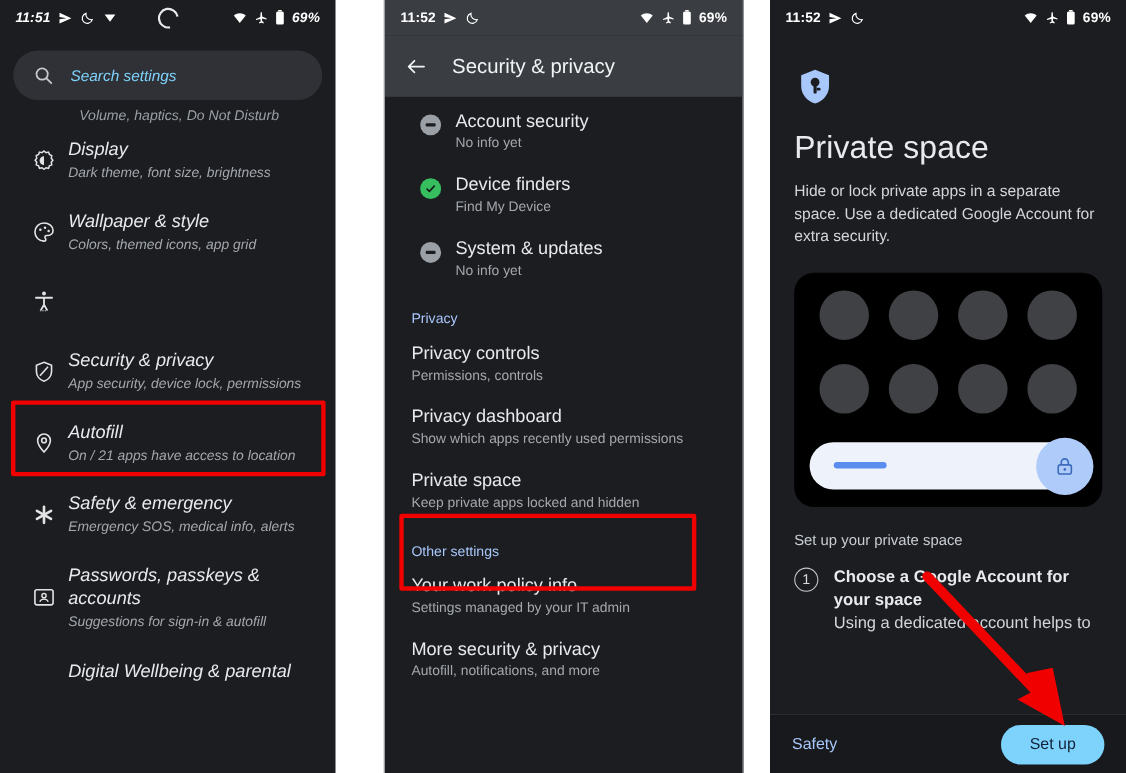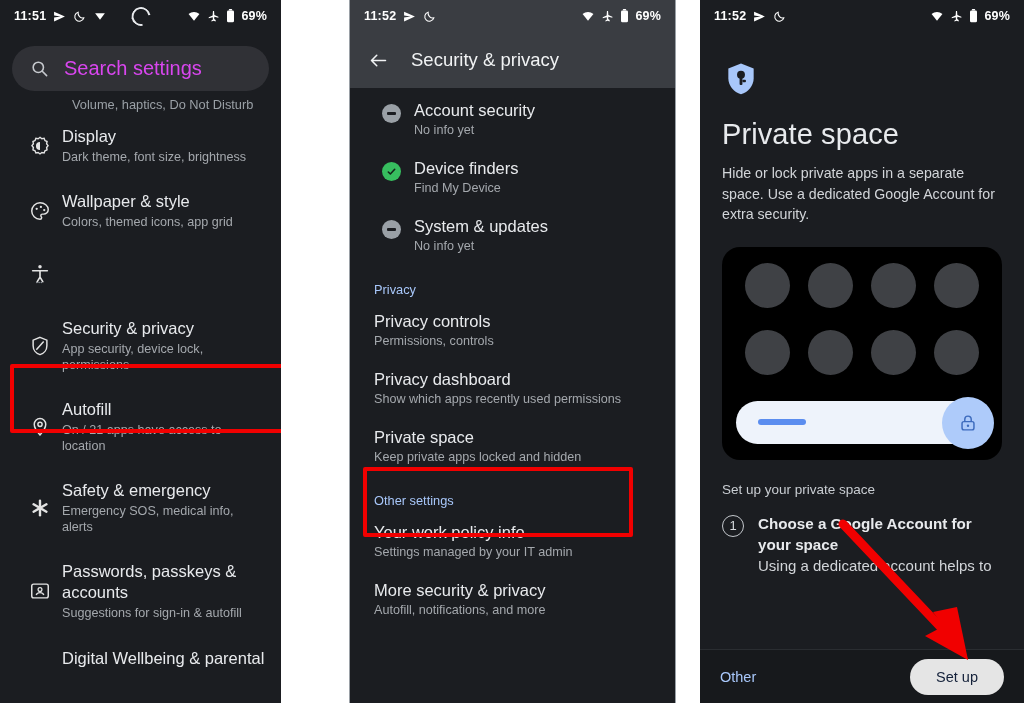--- a/index.html
+++ b/index.html
@@ -9,21 +9,21 @@
     font-family: "Liberation Sans", sans-serif;
     overflow: hidden;
   }
   .stage { position: relative; width: 1024px; height: 703px; background: #ffffff; }
 
   
   .panel {
     position: absolute; top: 0; height: 703px;
     background: #1b1d21; overflow: hidden;
   }
-  #panel-1 { left: 0;   width: 281px; }
+  #panel-1 { left: 0;   width: 305px; font-style: italic; }
   #panel-2 { left: 349px; width: 327px; border-left: 1px solid #9aa0a6; border-right: 1px solid #9aa0a6; }
   #panel-3 { left: 700px; width: 324px; }
 
   
   .statusbar {
     height: 32px; display: flex; align-items: center;
     padding: 0 14px; color: #ffffff;
     font-size: 12.5px; font-weight: bold; letter-spacing: .2px;
   }
   .sb-left { display: flex; align-items: center; gap: 7px; }
@@ -37,21 +37,21 @@
     border: 2.4px solid #e8eaed; border-right-color: transparent;
     transform: rotate(35deg);
   }
 
   
   .searchbar {
     margin: 14px 12px 0 12px; height: 45px;
     background: #303136; border-radius: 24px;
     display: flex; align-items: center; padding: 0 18px; gap: 15px;
   }
-  .searchbar .ph { color: #d946ef; font-size: 20px; }
+  .searchbar .ph { color: #7dd3fc; font-size: 14px; }
   .cut-row {
     color: #9aa0a6; font-size: 12.8px;
     padding-left: 72px; height: 16px; overflow: hidden;
     margin-top: 6px;
   }
   .srow {
     display: flex; align-items: center; gap: 0;
     padding: 13px 16px 13px 18px; min-height: 62px;
   }
   .srow .ic { width: 44px; flex: 0 0 44px; display: flex; align-items: center; justify-content: center; color: #e3e3e3; }
@@ -105,21 +105,21 @@
   .step { display: flex; gap: 14px; margin-top: 16px; }
   .step .num { width: 22px; height: 22px; flex: 0 0 22px; border-radius: 50%; border: 1.4px solid #c3c7cc;
                color: #d7dadd; font-size: 13px; display: flex; align-items: center; justify-content: center; margin-top: 2px; }
   .step .st1 { color: #e8eaed; font-size: 15.2px; font-weight: bold; line-height: 21px; }
   .step .st2 { color: #d2d5d9; font-size: 15px; line-height: 21px; }
 
   .p3-footer { position: absolute; left: 0; bottom: 0; width: 100%; height: 54px;
                background: #17191c; border-top: 1px solid #2a2d31;
                display: flex; align-items: center; padding: 0 20px; }
   .btn-cancel { color: #a8c7fa; font-size: 14.5px; background: none; border: 0; cursor: pointer; font-family: inherit; }
-  .btn-setup { margin-left: auto; background: #e5e5e5; color: #14213a; font-size: 14.5px;
+  .btn-setup { margin-left: auto; background: #7dd3fc; color: #14213a; font-size: 14.5px;
                border: 0; border-radius: 20px; padding: 10px 26px; cursor: pointer; font-family: inherit; }
 
   .arrow-layer { position: absolute; left: 0; top: 0; width: 1024px; height: 703px; pointer-events: none; }
 </style>
 </head>
 <body>
 
 <div class="stage">
 
   <div class="panel" id="panel-1">
@@ -504,21 +504,21 @@
       <div class="step">
         <div class="num">1</div>
         <div>
           <div class="st1">Choose a Google Account for your space</div>
           <div class="st2">Using a dedicated account helps to</div>
         </div>
       </div>
     </div>
 
     <div class="p3-footer">
-      <button class="btn-cancel">Other</button>
+      <button class="btn-cancel">Safety</button>
       <button class="btn-setup">Set up</button>
     </div>
   </div>
 
   <svg class="arrow-layer" viewBox="0 0 1024 703">
     <line x1="843" y1="524" x2="950" y2="637" stroke="#f10000" stroke-width="9" stroke-linecap="round"></line>
     <polygon points="968,660 925,636 955,620" fill="#f10000"></polygon>
     <polygon points="968,660 933,612 957,607" fill="#f10000"></polygon>
   </svg>
 

